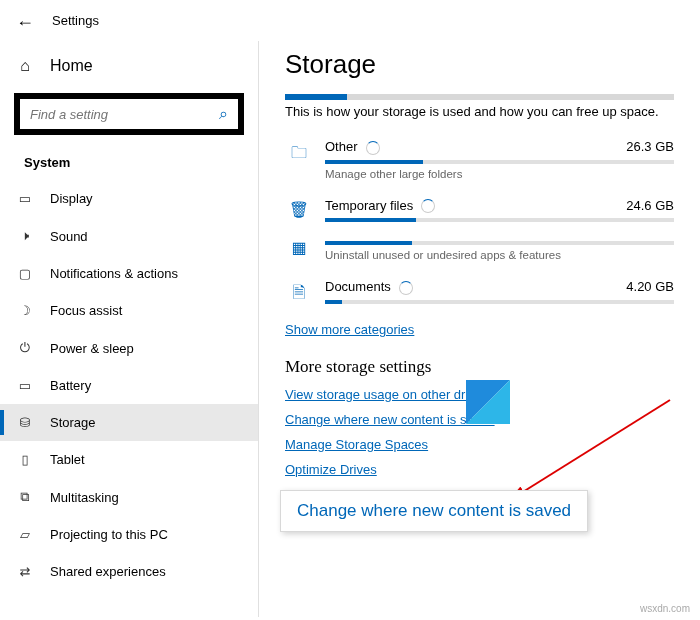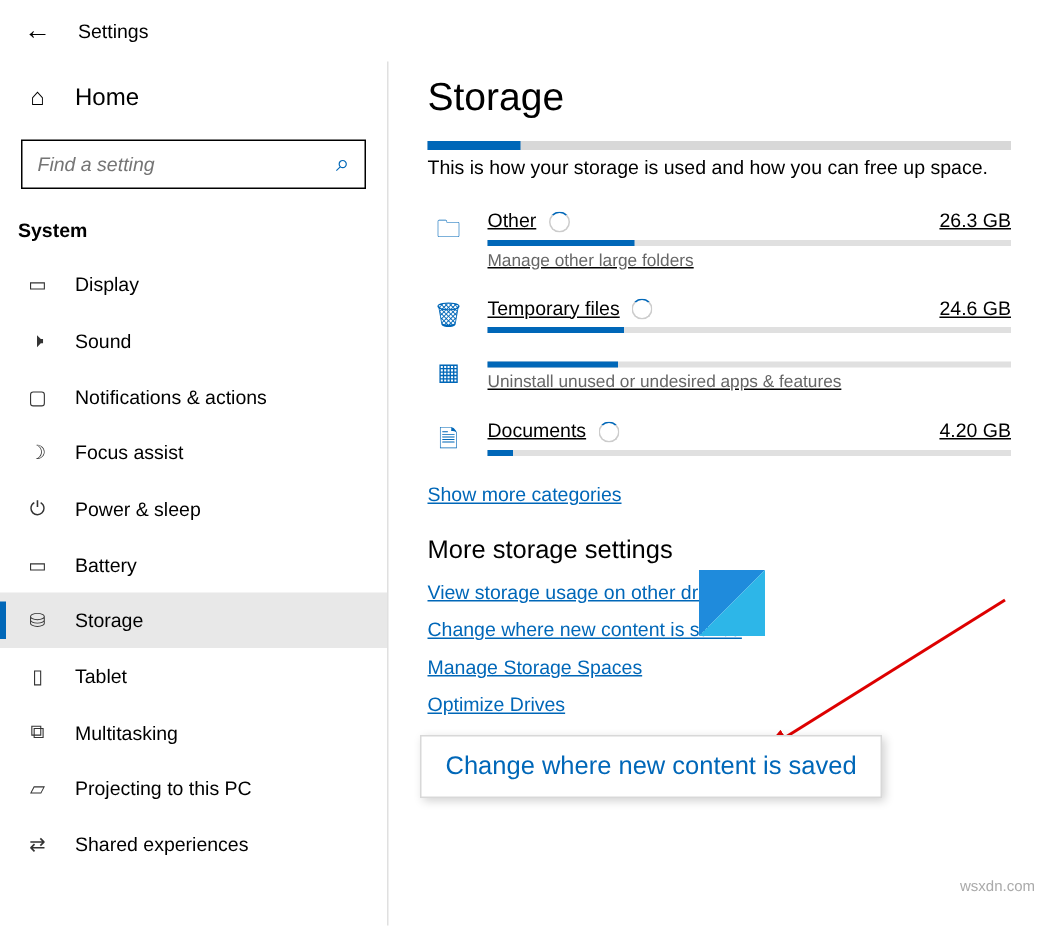--- a/index.html
+++ b/index.html
@@ -8,57 +8,57 @@
 .topbar { display: flex; align-items: center; padding: 10px 16px; gap: 18px; }
 .topbar .back { font-size: 18px; cursor: pointer; }
 .topbar .title { font-size: 13px; font-weight: 400; }
 
 .layout { display: flex; height: calc(100% - 44px); }
 
 .sidebar { width: 258px; padding: 6px 0 0 0; border-right: none; overflow-y: auto; }
 .sidebar .home { display: flex; align-items: center; gap: 16px; padding: 10px 16px; cursor: pointer; }
 .sidebar .home .icon { width: 18px; display: flex; justify-content: center; }
 
-.searchbox { margin: 8px 14px; border: 1px solid #000000; display: flex; align-items: center; padding: 6px 10px; }
+.searchbox { margin: 8px 14px; border: 6px solid #000000; display: flex; align-items: center; padding: 6px 10px; }
 .searchbox input { border: none; outline: none; flex: 1; font-size: 13px; font-style: italic; color: #666; }
 .searchbox .sicon { color: #0067b8; }
 
-.section-head { font-weight: 600; font-size: 13px; padding: 12px 12px 10px; }
+.section-head { font-weight: 600; font-size: 13px; padding: 12px 24px 10px; }
 
 .nav-item { display: flex; align-items: center; gap: 16px; padding: 11px 16px; cursor: pointer; position: relative; font-size: 13px; }
 .nav-item .icon { width: 18px; display: flex; justify-content: center; color: #333; }
 .nav-item.active::before { content: ""; position: absolute; left: 0; top: 6px; bottom: 6px; width: 4px; background: #0067b8; }
 .nav-item.active { background: #e8e8e8; }
 
 .main { flex: 1; padding: 8px 26px 0 26px; overflow-y: auto; position: relative; border-left: 1px solid #e0e0e0; }
 .page-title { font-size: 26px; font-weight: 400; margin-bottom: 14px; }
 
 .usage-bar { height: 6px; background: #d8d8d8; position: relative; margin-bottom: 4px; }
 .usage-bar .fill { height: 100%; background: #0067b8; }
 .usage-labels { display: flex; justify-content: space-between; font-size: 12px; color: #444; margin-bottom: 14px; }
 
 .desc { font-size: 13px; margin-bottom: 14px; }
 
 .cat-row { display: flex; align-items: flex-start; gap: 12px; padding: 6px 0 4px; }
 .cat-row .cicon { width: 28px; color: #0067b8; display: flex; justify-content: center; padding-top: 2px; }
-.cat-row .cbody { flex: 1; text-decoration: underline; }
+.cat-row .cbody { flex: 1; }
 .cat-row .crow1 { display: flex; justify-content: space-between; align-items: center; font-size: 13px; }
 .cat-row .spinner { display: inline-block; width: 14px; height: 14px; border: 1.5px solid #ccc; border-top-color: #0067b8; border-radius: 50%; margin-left: 8px; animation: spin 1s linear infinite; vertical-align: middle; }
 @keyframes spin { to { transform: rotate(360deg);} }
 .cat-row .cbar { height: 4px; background: #e0e0e0; margin: 5px 0 4px; position: relative; }
 .cat-row .cbar .cf { height: 100%; background: #0067b8; }
 .cat-row .chint { font-size: 11.5px; color: #666; margin-bottom: 8px; }
 .cat-row .csize { font-size: 13px; }
 
 .link { color: #0067b8; font-size: 13px; cursor: pointer; display: block; margin: 10px 0; text-decoration: underline; }
-.subhead { font-size: 17px; font-weight: 400; margin: 20px 0 8px; }
+.subhead { font-size: 17px; font-weight: 400; margin: 20px 0 8px; font-family: Liberation Serif, serif; }
 
 .callout { position: absolute; left: 280px; top: 490px; background: #fff; border: 1px solid #d8d8d8; box-shadow: 2px 2px 6px rgba(0,0,0,0.18); padding: 10px 16px; font-size: 17px; color: #0067b8; }
 
-.watermark { position: absolute; right: 10px; bottom: 23px; font-size: 10px; color: #aaa; }
+.watermark { position: absolute; right: 10px; bottom: 6px; font-size: 10px; color: #aaa; }
 
 .logo-sq { position: absolute; left: 466px; top: 380px; width: 44px; height: 44px; }
 .logo-sq .t1 { position:absolute; left:0; top:0; width:0; height:0; border-style:solid; border-width:44px 44px 0 0; border-color:#1f8bdc transparent transparent transparent;}
 .logo-sq .t2 { position:absolute; right:0; bottom:0; width:0; height:0; border-style:solid; border-width:0 0 44px 44px; border-color:transparent transparent #2db6e8 transparent;}
 
 svg.arrow { position: absolute; left: 480px; top: 390px; width: 200px; height: 140px; pointer-events: none; }
 </style>
 </head>
 <body>
 

